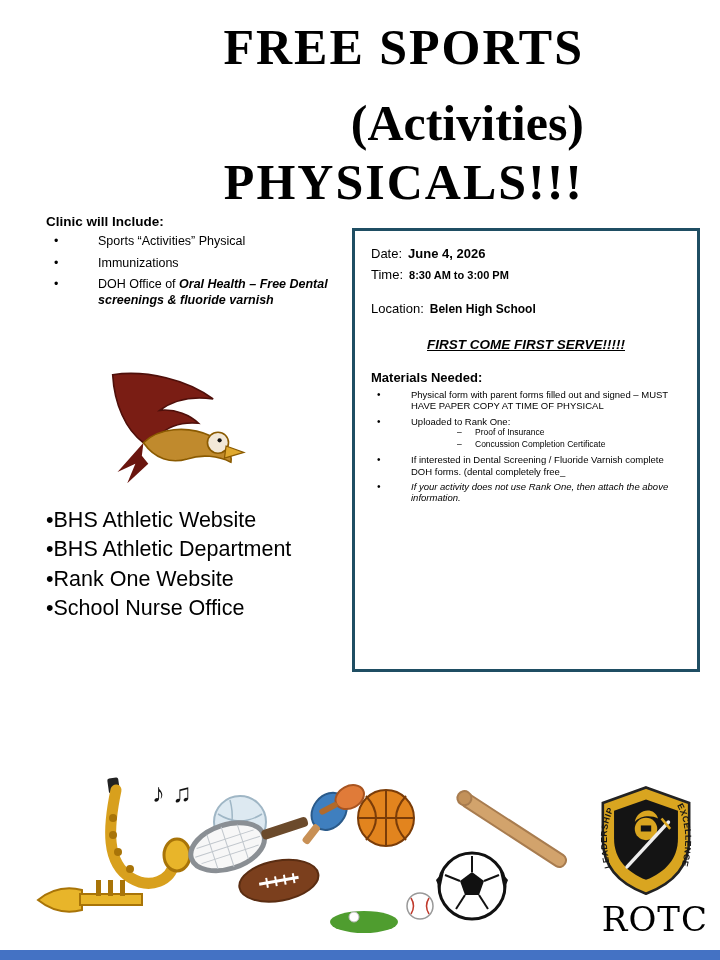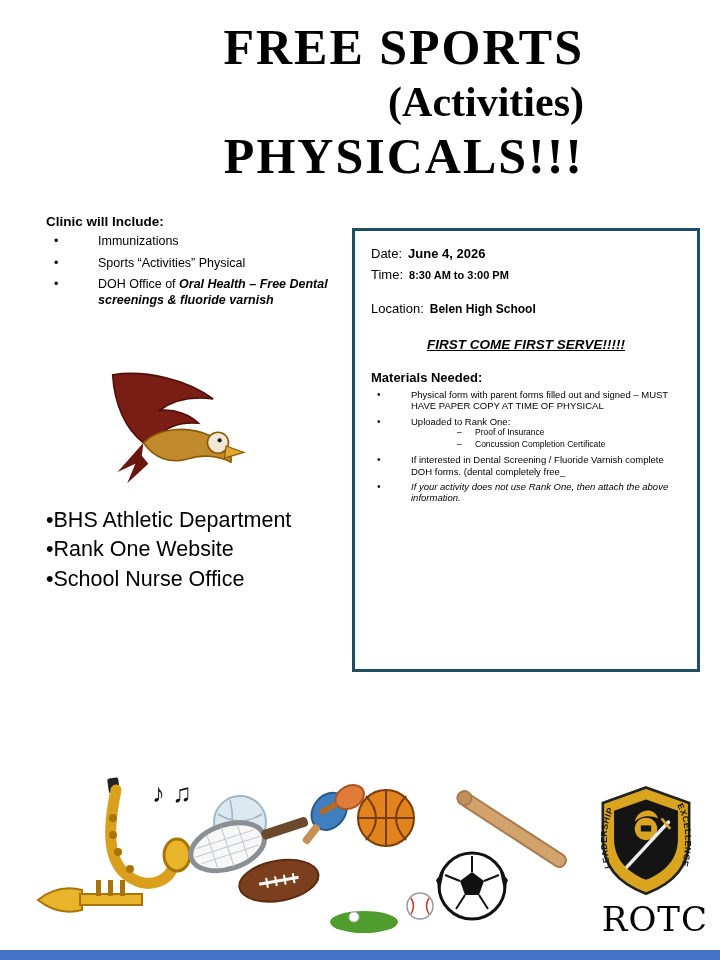--- a/index.html
+++ b/index.html
@@ -4,21 +4,21 @@
 <style>
   html,body{margin:0;padding:0;}
   body{
     width:720px;height:960px;position:relative;background:#fff;overflow:hidden;
     font-family:"Liberation Sans",sans-serif;color:#000;
   }
   
   .title-block{position:absolute;top:20px;left:0;width:584px;text-align:right;
     font-family:Liberation Serif, serif;font-weight:bold;}
   .title-l1{font-size:50px;letter-spacing:2px;line-height:1.1;}
-  .title-l2{font-size:42px;line-height:1.1;margin-top:4px;}
+  .title-l2{font-size:50px;line-height:1.1;margin-top:21px;}
   .title-l3{font-size:50px;letter-spacing:2px;line-height:1.1;margin-top:4px;}
 
   
   .clinic{position:absolute;left:46px;top:214px;width:300px;}
   .clinic-heading{font-size:13.5px;font-weight:bold;margin-bottom:5px;}
   .clinic-item{font-size:12.5px;position:relative;padding-left:52px;margin-bottom:6px;line-height:1.25;}
   .clinic-item::before{content:"•";position:absolute;left:8px;}
   .emph{font-weight:bold;font-style:italic;}
 
   
@@ -62,24 +62,24 @@
 
 <div class="title-block">
   <div class="title-l1">FREE SPORTS</div>
   <div class="title-l2">(Activities)</div>
   <div class="title-l3">PHYSICALS!!!</div>
 </div>
 
 <div class="clinic">
   <div class="clinic-heading">Clinic will Include:</div>
   <div class="clinic-item">
+    <span>Sports “Activities” Physical</span>
+  </div>
+  <div class="clinic-item">
     <span>Immunizations</span>
-  </div>
-  <div class="clinic-item">
-    <span>Sports “Activities” Physical</span>
   </div>
   <div class="clinic-item">
     <span>DOH Office of </span><span class="emph">Oral Health – Free Dental screenings &amp; fluoride varnish</span>
   </div>
 </div>
 
 <div class="infobox">
   <div class="line-date">
     <span class="lbl">Date:</span><span class="val">June 4, 2026</span>
   </div>
@@ -116,20 +116,21 @@
     <path d="M28,8 C70,2 120,14 152,38 C124,34 102,40 86,52 C106,50 124,58 134,68 C112,66 96,72 84,84 C98,84 108,90 114,100 C94,98 78,98 66,92 C44,76 30,44 28,8 Z" fill="#7a1d14" stroke="#4f0f0a" stroke-width="2"></path>
     <path d="M66,92 L34,128 L56,118 L46,142 L72,118 L64,108 Z" fill="#6a150e"></path>
     <path d="M66,92 C84,74 120,70 150,84 C166,92 176,104 174,116 C158,108 138,106 120,112 C100,118 80,112 66,92 Z" fill="#c08a2d" stroke="#8a5a00" stroke-width="2"></path>
     <circle cx="158" cy="92" r="13" fill="#f2e8d8" stroke="#8a5a00" stroke-width="2"></circle>
     <path d="M168,96 L190,104 L166,111 Z" fill="#e0a92e" stroke="#8a5a00" stroke-width="1.5"></path>
     <circle cx="160" cy="89" r="2.6" fill="#111"></circle>
   </svg>
 </div>
 
 <div class="locations">
+  <div class="loc-item"><span>BHS Athletic Website</span></div>
   <div class="loc-item"><span>BHS Athletic Department</span></div>
   <div class="loc-item"><span>Rank One Website</span></div>
   <div class="loc-item"><span>School Nurse Office</span></div>
 </div>
 
 <div class="footer-art">
   <svg width="560" height="168" viewBox="0 0 560 168">
 
     <text x="118" y="26" font-size="26" fill="#111">♪ ♫</text>
 

